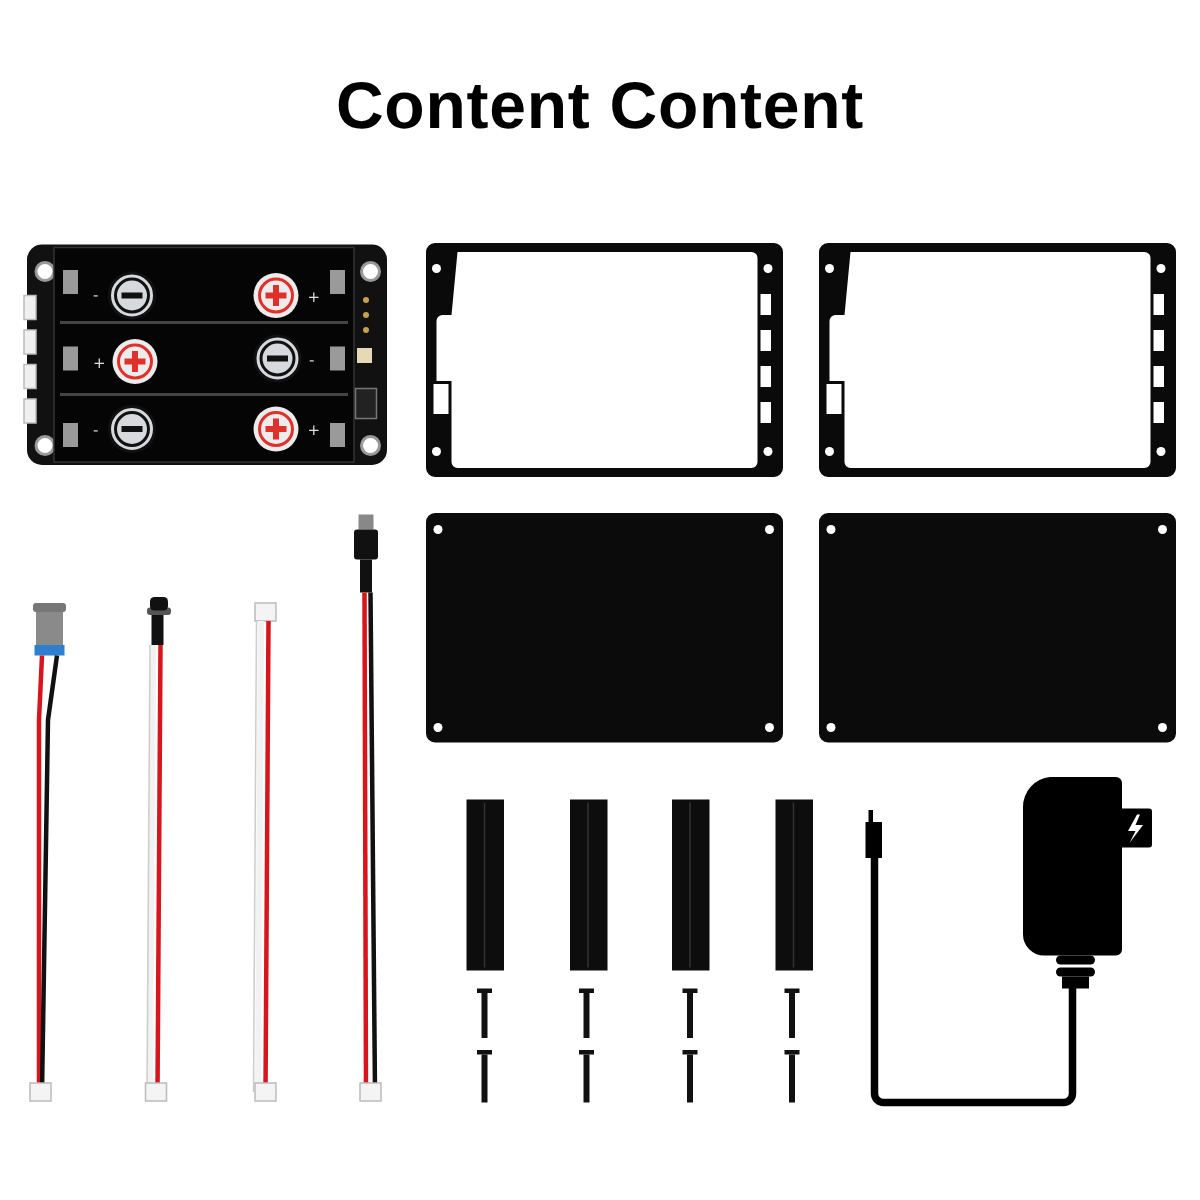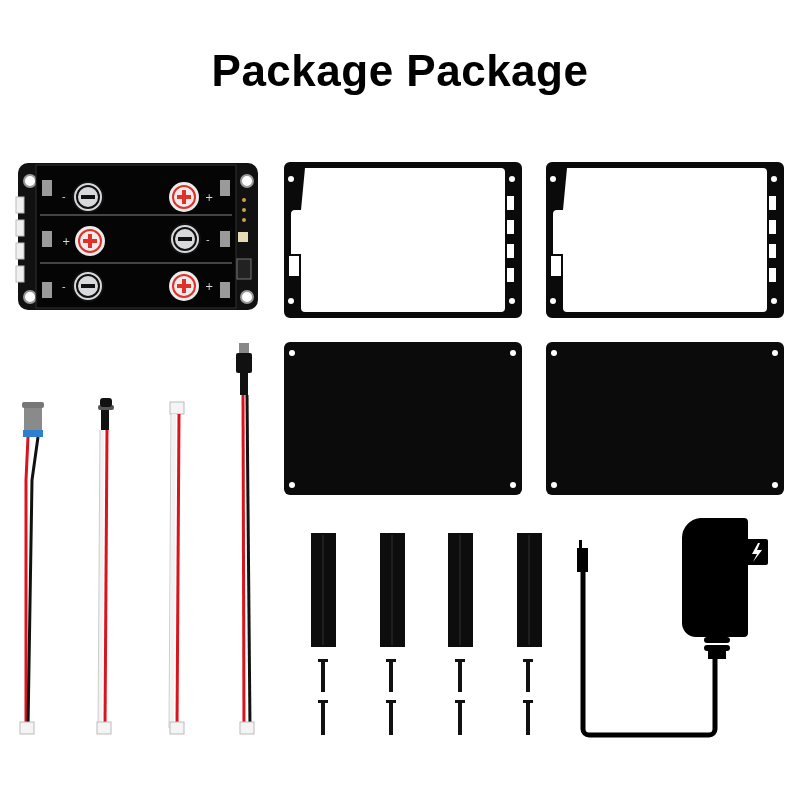--- a/index.html
+++ b/index.html
@@ -3,21 +3,21 @@
 <meta charset="utf-8">
 <style>
   html,body{margin:0;padding:0;background:#fff;}
   body{width:800px;height:800px;position:relative;overflow:hidden;font-family:"DejaVu Sans",sans-serif;}
   .title{position:absolute;left:0;top:46px;width:800px;text-align:center;font-family:"Liberation Sans",sans-serif;font-weight:bold;font-size:44px;color:#000;letter-spacing:0.5px;}
   svg{position:absolute;left:0;top:0;}
 </style>
 </head>
 <body>
 
-<div class="title">Package Package</div>
+<div class="title">Content Content</div>
 
 <svg width="800" height="800" viewBox="0 0 800 800">
 
   <g>
     <rect x="18" y="163" width="240" height="147" rx="10" fill="#111"></rect>
 
     <g fill="#fff" stroke="#999" stroke-width="2">
       <circle cx="30" cy="181" r="6"></circle>
       <circle cx="247" cy="181" r="6"></circle>
       <circle cx="30" cy="297" r="6"></circle>

